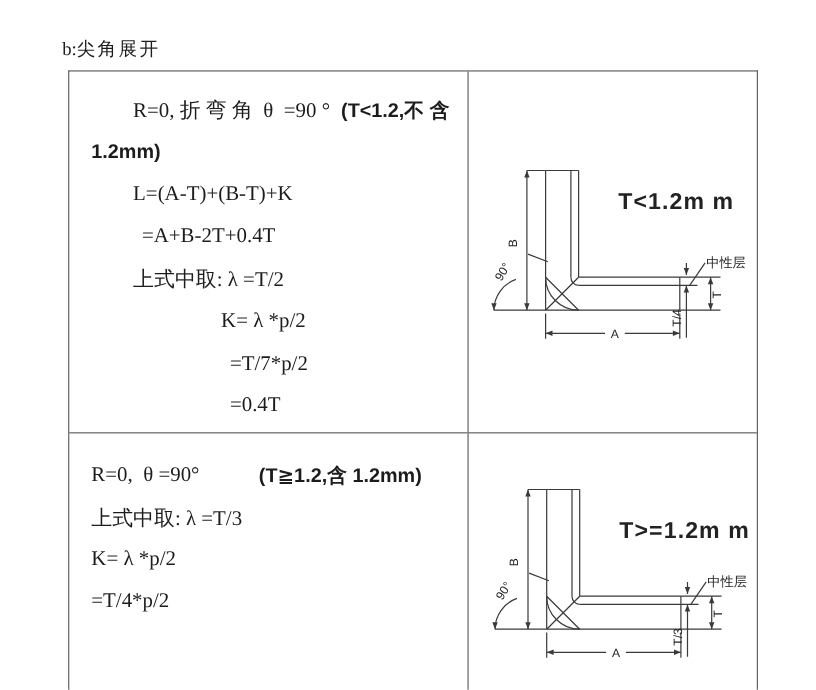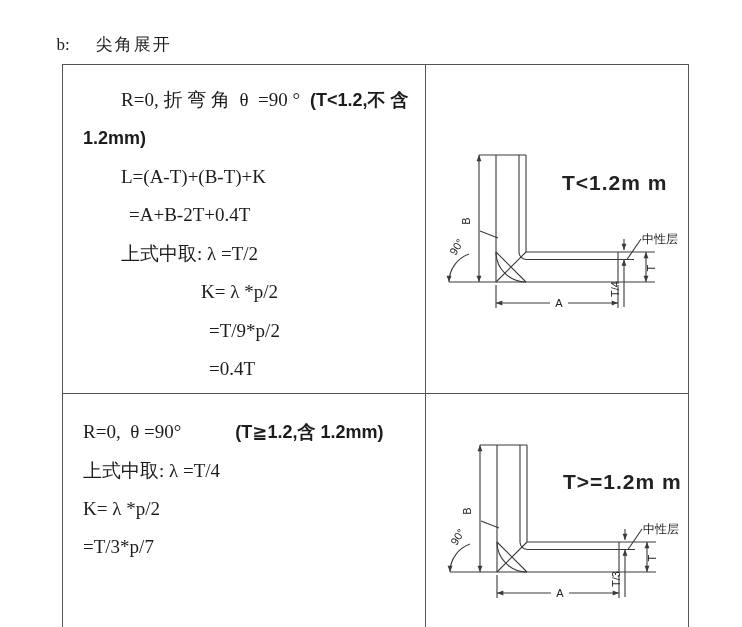--- a/index.html
+++ b/index.html
@@ -1,21 +1,21 @@
 <!DOCTYPE html>
 <html><head>
 <meta charset="utf-8">
 <style>
   html,body{margin:0;padding:0;background:#ffffff;}
   body{width:742px;height:627px;position:relative;overflow:hidden;
        font-family:"Liberation Serif", "DejaVu Serif", serif;color:#1c1c1c;}
 
   
   .heading{position:absolute;left:48px;top:13px;font-size:17px;white-space:pre;}
-  .h-title{margin-left:26px;letter-spacing:2px;}
+  .h-title{letter-spacing:2px;}
 
   
   .spec-table{position:absolute;left:62px;top:64px;width:627px;height:572px;
               box-sizing:border-box;border:1px solid #555;border-bottom:5px solid #0a0a0a;}
   .trow{display:flex;box-sizing:border-box;}
   .trow1{height:329px;border-bottom:1px solid #555;}
   .trow2{height:237px;}
   .cell{box-sizing:border-box;}
   .cell-f{width:363px;border-right:1px solid #555;}
   .cell-d{position:relative;flex:1;overflow:hidden;}
@@ -53,21 +53,21 @@
 <div class="spec-table">
 
   <div class="trow trow1">
     <div class="cell cell-f cf1">
       <div class="fline ind-a"><span>R=0, 折 弯 角  θ  =90 °</span><span class="sans gap-s">(T&lt;1.2,不 含</span></div>
       <div class="fline sans">1.2mm)</div>
       <div class="fline ind-a">L=(A-T)+(B-T)+K</div>
       <div class="fline ind-b">=A+B-2T+0.4T</div>
       <div class="fline ind-a">上式中取: λ =T/2</div>
       <div class="fline ind-c">K= λ *p/2</div>
-      <div class="fline ind-d">=T/9*p/2</div>
+      <div class="fline ind-d">=T/7*p/2</div>
       <div class="fline ind-d">=0.4T</div>
     </div>
 
     <div class="cell cell-d">
       <svg class="diagram diag-1" width="260" height="200" viewBox="0 0 260 200">
         <defs>
           <marker id="ah" viewBox="0 0 10 10" refX="9.5" refY="5" markerWidth="10" markerHeight="7" orient="auto-start-reverse" markerUnits="userSpaceOnUse">
             <path d="M0.5,1.5 L9.5,5 L0.5,8.5 Z" fill="#3a3a3a"></path>
           </marker>
         </defs>
@@ -98,23 +98,23 @@
         <text class="dt" text-anchor="middle" x="221" y="131" transform="rotate(-90 221 131)">T</text>
         <text class="dt" text-anchor="middle" x="185" y="152" transform="rotate(-90 185 152)">T/4</text>
         <text class="dt dt-cjk" x="208" y="106">中性层</text>
       </svg>
     </div>
   </div>
 
   <div class="trow trow2">
     <div class="cell cell-f cf2">
       <div class="fline"><span>R=0,  θ =90°</span><span class="sans gap-l">(T≧1.2,含 1.2mm)</span></div>
-      <div class="fline">上式中取: λ =T/4</div>
+      <div class="fline">上式中取: λ =T/3</div>
       <div class="fline">K= λ *p/2</div>
-      <div class="fline">=T/3*p/7</div>
+      <div class="fline">=T/4*p/2</div>
     </div>
 
     <div class="cell cell-d">
       <svg class="diagram diag-2" width="260" height="200" viewBox="0 0 260 200">
         <g class="dl">
           <path d="M62,18 L92,18 M62,18 L62,145 M92,18 L92,115 M92,115 L184,115 M62,145 L184,145 M184,115 L184,145"></path>
           <path d="M85,18 L85,115"></path>
           <path d="M92,122.5 L200,122.5"></path>
           <path d="M62,115 A30,30 0 0 0 92,145"></path>
           <path d="M62,115 L92,145 M62,145 L92,115"></path>

